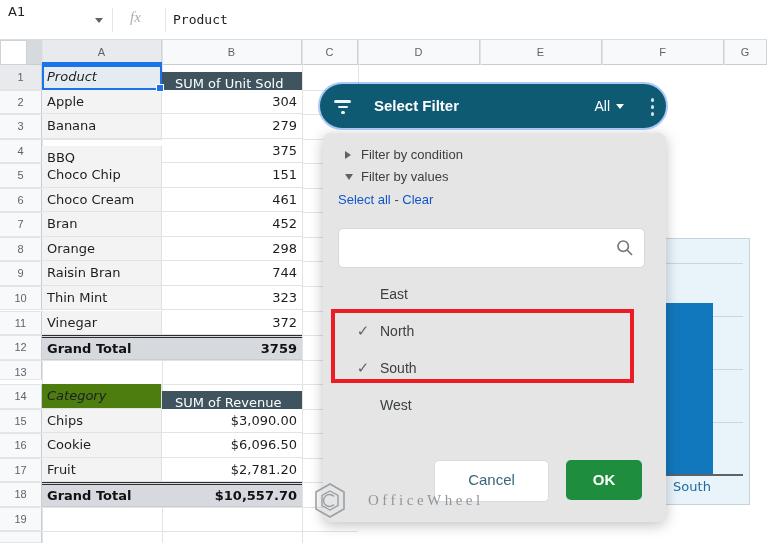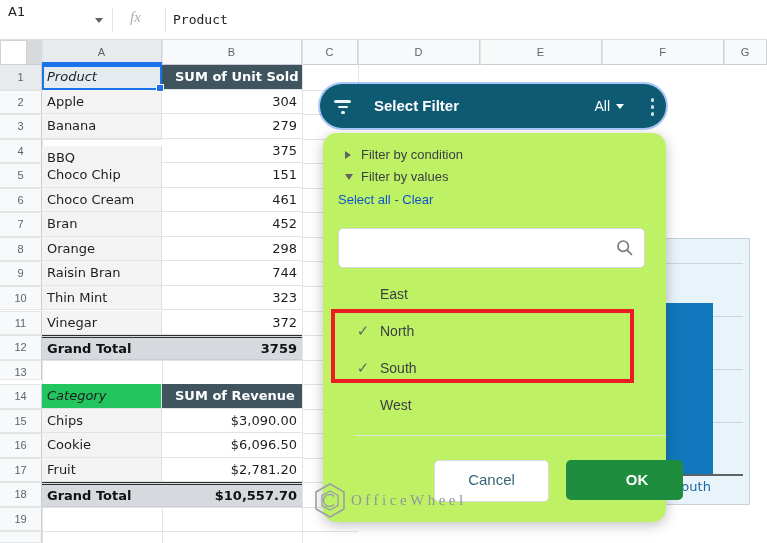--- a/index.html
+++ b/index.html
@@ -29,21 +29,21 @@
   .col-sel-bar{left:42px;top:62px;width:120px;height:3px;background:var(--selection-blue);z-index:3;}
 
   
   .cell{z-index:2;font-family:"DejaVu Sans",sans-serif;font-size:13px;color:#1e1e1e;
         overflow:hidden;white-space:nowrap;}
   .cA{left:42px;width:120px;background:#f3f3f3;padding-left:5px;
       border-right:1px solid #dfe1e3;border-bottom:1px solid #e2e3e3;}
   .cB{left:162px;width:140px;background:#fff;text-align:right;padding-right:5px;
       border-bottom:1px solid #e2e3e3;}
   .hdrA{font-style:italic;}
-  .hdrB{background:var(--dark-header);color:#fff;font-weight:bold;text-align:left;padding-left:13px;}
+  .hdrB{background:var(--dark-header);color:#fff;font-weight:normal;text-align:left;padding-left:13px;margin-top:7px;}
   .totalRow{left:42px;width:260px;background:#d6dade;border-top:3px double #2e2e2e;
             border-bottom:1px solid #c9ccd0;font-weight:bold;z-index:2;display:flex;
             justify-content:space-between;font-family:"DejaVu Sans",sans-serif;font-size:13px;color:#111;}
   .totalRow span{padding:0 5px;}
   .sel-border{left:42px;top:65px;width:120px;height:25px;border:2px solid var(--selection-blue);z-index:3;}
   .fill-handle{left:156px;top:84px;width:8px;height:8px;background:var(--selection-blue);
                border:1px solid #fff;z-index:4;}
 
   
   .chart{left:654px;top:238px;width:96px;height:267px;background:#e9f3fa;border:1px solid #c9d2d9;z-index:1;}
@@ -57,47 +57,47 @@
         z-index:6;box-shadow:0 0 0 2px rgba(66,133,244,.45);}
   .pill-bar{position:absolute;background:#eef4f7;height:2.5px;border-radius:2px;}
   .pill-title{position:absolute;left:54px;top:0;line-height:44px;color:#fff;font-size:15px;font-weight:600;}
   .pill-all{position:absolute;right:42px;top:0;height:44px;display:flex;align-items:center;gap:6px;
             color:#fff;font-size:14px;font-weight:500;}
   .pill-all .caret{width:0;height:0;border:4px solid transparent;border-top:5px solid #fff;margin-top:4px;}
   .pill-dots{position:absolute;right:12px;top:14px;display:flex;flex-direction:column;gap:3.5px;}
   .pill-dots i{width:3.5px;height:3.5px;border-radius:50%;background:#cfe0e8;}
 
   
-  .panel{left:323px;top:133px;width:343px;height:389px;background:#bef264;border-radius:14px;
+  .panel{left:323px;top:133px;width:343px;height:389px;background:#e5e5e5;border-radius:8px;
          box-shadow:0 3px 14px rgba(0,0,0,.25);z-index:5;}
   .p-row{position:absolute;left:22px;display:flex;align-items:center;gap:8px;
          font-size:13px;color:#3c4043;}
   .arr-right{width:0;height:0;border:4px solid transparent;border-left:6px solid #5f6368;margin-right:-2px;}
   .arr-down{width:0;height:0;border:4px solid transparent;border-top:6px solid #5f6368;margin-top:4px;}
   .p-links{position:absolute;left:15px;top:59px;font-size:13px;color:#3c4043;}
   .p-links a{color:var(--link-blue);cursor:pointer;}
   .search{position:absolute;left:15px;top:95px;width:305px;height:38px;border:1px solid #d4d7dc;
           border-radius:5px;background:#fff;}
   .search input{position:absolute;left:10px;top:4px;width:260px;height:28px;border:none;outline:none;
           font-size:14px;color:#3c4043;background:transparent;}
   .search svg{position:absolute;right:10px;top:10px;}
   .v-item{position:absolute;left:0;width:343px;height:37px;display:flex;align-items:center;
           font-size:14px;color:#3c4043;}
   .v-check{position:absolute;left:29px;width:22px;text-align:center;color:#5f6368;font-size:15px;}
   .v-label{position:absolute;left:57px;}
   .p-divider{position:absolute;left:33px;top:302px;width:310px;height:1px;background:#e3e5e8;}
   .btn{position:absolute;top:327px;height:40px;border-radius:5px;text-align:center;line-height:40px;
        font-size:15px;cursor:pointer;}
   .btn-cancel{left:111px;width:113px;background:#fff;border:1px solid #dadce0;color:#38657a;font-weight:500;line-height:38px;}
-  .btn-ok{left:243px;width:92px;background:var(--ok-green);color:#fff;font-weight:600;padding-left:25px;}
+  .btn-ok{left:243px;width:76px;background:var(--ok-green);color:#fff;font-weight:600;}
 
   
   .annotation{left:331px;top:309px;width:303px;height:74px;border:4px solid var(--annotation-red);z-index:9;}
   .wm{left:313px;top:482px;z-index:10;display:flex;align-items:center;}
-  .wm-text{margin-left:4px;font-family:"Liberation Serif",serif;font-size:15px;letter-spacing:3.5px;color:#8f969b;}
+  .wm-text{margin-left:21px;font-family:"Liberation Serif",serif;font-size:15px;letter-spacing:3.5px;color:#8f969b;}
 </style>
 </head>
 <body>
 
 <div class="screen">
 
   <div class="abs formula-bar">
     <div class="abs cell-ref">A1</div>
     <div class="abs name-caret"></div>
     <div class="abs fb-div1"></div>
@@ -185,21 +185,21 @@
       <div class="abs cell cA" style="top: 261.4px; height: 24.55px; line-height: 24.55px;">Raisin Bran</div>
       <div class="abs cell cB" style="top: 261.4px; height: 24.55px; line-height: 24.55px;">744</div>
       <div class="abs cell cA" style="top: 285.95px; height: 24.55px; line-height: 24.55px;">Thin Mint</div>
       <div class="abs cell cB" style="top: 285.95px; height: 24.55px; line-height: 24.55px;">323</div>
       <div class="abs cell cA" style="top: 310.5px; height: 24.55px; line-height: 24.55px;">Vinegar</div>
       <div class="abs cell cB" style="top: 310.5px; height: 24.55px; line-height: 24.55px;">372</div>
       <div class="abs totalRow" style="top: 335.05px; height: 24.55px; line-height: 21.55px;">
         <span>Grand Total</span>
         <span>3759</span>
       </div>
-      <div class="abs cell cA hdrA" style="top: 384.15px; height: 24.55px; line-height: 24.55px; background: #22c55e;">Category</div>
+      <div class="abs cell cA hdrA" style="top: 384.15px; height: 24.55px; line-height: 24.55px; background: #4d7c0f;">Category</div>
       <div class="abs cell cB hdrB" style="top: 384.15px; height: 24.55px; line-height: 24.55px;">SUM of Revenue</div>
       <div class="abs cell cA" style="top: 408.7px; height: 24.55px; line-height: 24.55px;">Chips</div>
       <div class="abs cell cB" style="top: 408.7px; height: 24.55px; line-height: 24.55px;">$3,090.00</div>
       <div class="abs cell cA" style="top: 433.25px; height: 24.55px; line-height: 24.55px;">Cookie</div>
       <div class="abs cell cB" style="top: 433.25px; height: 24.55px; line-height: 24.55px;">$6,096.50</div>
       <div class="abs cell cA" style="top: 457.8px; height: 24.55px; line-height: 24.55px;">Fruit</div>
       <div class="abs cell cB" style="top: 457.8px; height: 24.55px; line-height: 24.55px;">$2,781.20</div>
       <div class="abs totalRow" style="top: 482.35px; height: 24.55px; line-height: 21.55px;">
         <span>Grand Total</span>
         <span>$10,557.70</span>

